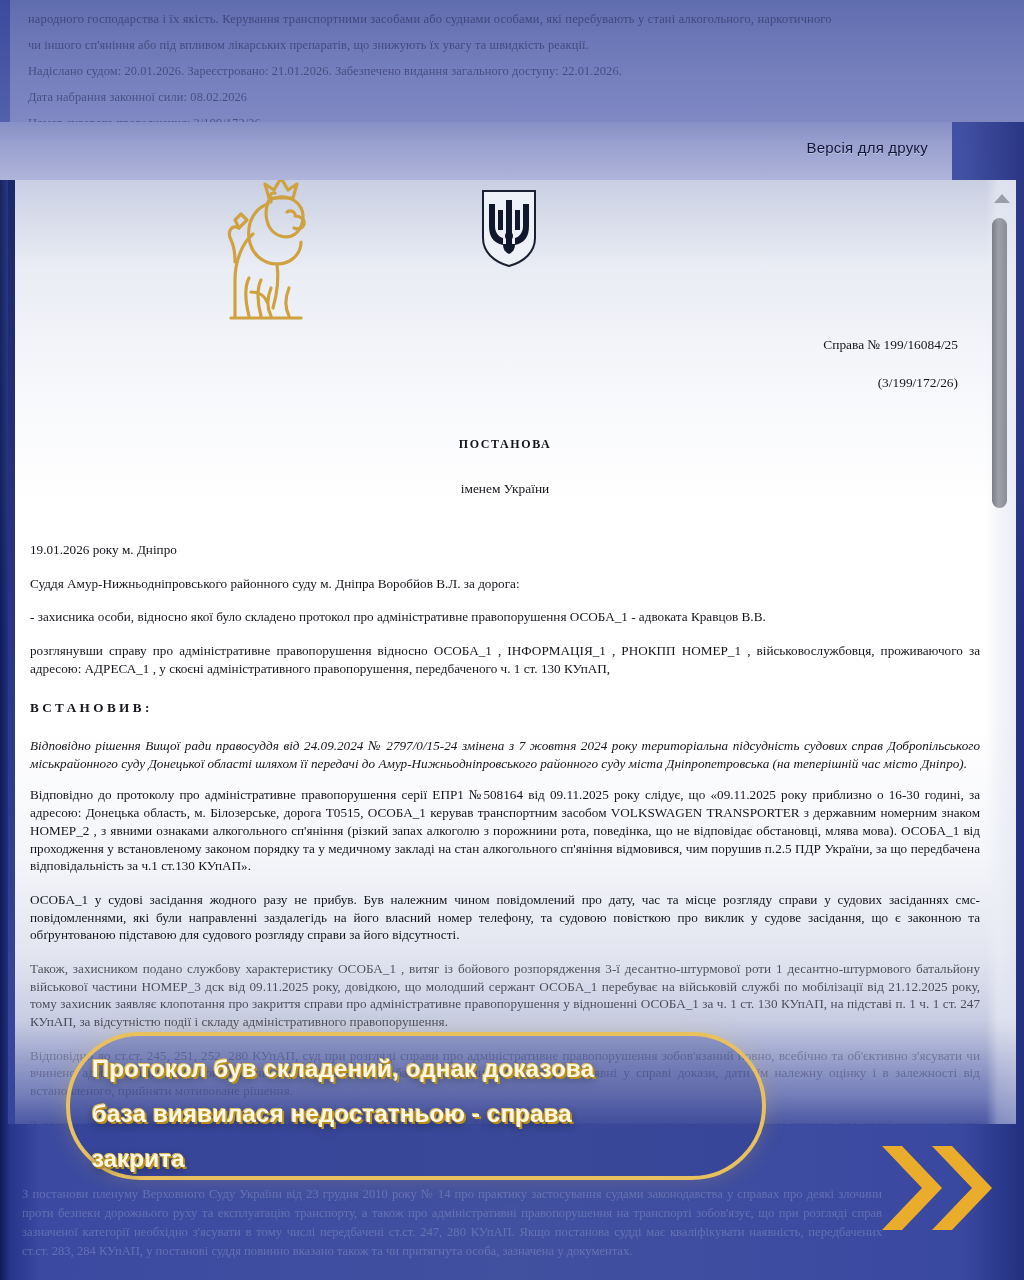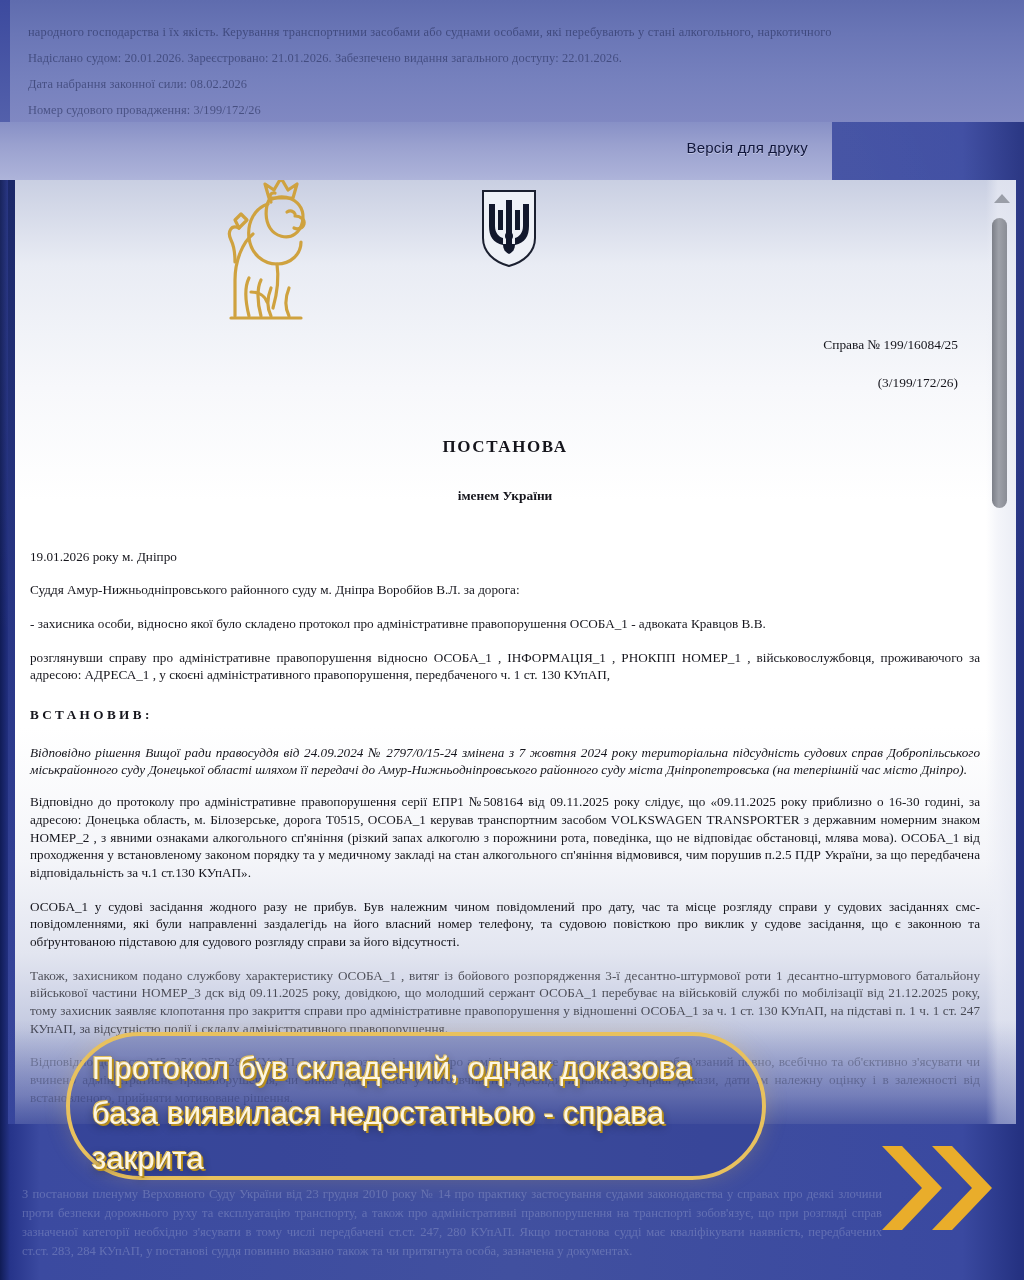--- a/index.html
+++ b/index.html
@@ -30,39 +30,39 @@
     background: radial-gradient(ellipse 110% 60% at 50% 18%, rgba(255,255,255,0.10), rgba(0,0,0,0) 70%);
   }
 
   
   .topband {
     position: absolute; left: 0; top: 0; width: 1024px; height: 122px;
     background: linear-gradient(180deg, #5f6cae 0%, #6a76b6 28%, #7580bd 62%, #8088c2 100%);
     opacity: 1;
   }
   .topband .tb-inner {
-    position: absolute; left: 28px; right: 14px; top: 19px;
+    position: absolute; left: 28px; right: 14px; top: 6px;
     color: #1d2550;
     font-size: 12.4px;
     line-height: 26px;
     opacity: 0.55;
     filter: blur(0.55px);
     font-family: "Liberation Serif", serif;
     letter-spacing: .1px;
   }
   .tb-line { white-space: nowrap; overflow: hidden; }
   .tb-line.l1 { letter-spacing: .2px; }
   .topband .leftstub {
     position: absolute; left: 0; top: 0; width: 10px; height: 122px;
     background: linear-gradient(180deg,#3c4a9e,#5360ab);
   }
 
   
   .print-row {
-    position: absolute; left: 0; top: 122px; width: 832px; height: 58px;
+    position: absolute; left: 0; top: 122px; width: 952px; height: 58px;
     background: linear-gradient(180deg,#8790c6 0%, #9aa1cf 40%, #aeb4da 100%);
   }
   .print-btn {
     position: absolute; right: 18px; top: 14px;
     color: #10163c;
     font-size: 15px;
     font-family: "Liberation Sans", sans-serif;
     letter-spacing: .2px;
     padding: 3px 6px;
     cursor: pointer;
@@ -131,26 +131,26 @@
     padding-right: 22px;
     font-size: 13.4px;
     margin-top: -22px;
   }
   .caseno .sub { margin-top: 20px; }
 
   .title {
     text-align: center;
     font-weight: bold;
     letter-spacing: 1.6px;
-    font-size: 17px;
+    font-size: 12px;
     margin-top: 44px;
   }
   .subtitle {
     text-align: center;
-    font-weight: bold;
+    font-weight: normal;
     font-size: 13.4px;
     margin-top: 28px;
   }
 
   p.b { margin: 0 0 16px 0; text-align: justify; }
   p.b.first { margin-top: 43px; }
   .spaced {
     text-align: left; font-weight: bold; letter-spacing: 3.4px;
     margin: 22px 0 20px 0;
   }
@@ -176,22 +176,22 @@
     border: 4px solid #e8c15e;
     border-radius: 74px;
     background: rgba(42,55,140,0.30);
     box-shadow: 0 0 22px rgba(232,193,94,.22);
   }
   .callout-text {
     position: absolute;
     left: 92px; top: 1046px;
     width: 680px;
     font-family: "Liberation Sans", sans-serif;
-    font-weight: normal;
-    font-size: 31px;
+    font-weight: bold;
+    font-size: 24px;
     line-height: 45px;
     color: #fdf6e2;
     letter-spacing: .2px;
     text-shadow:
       0 0 2px #c59b22,
       2px 2px 0 #b98f1c,
       -1px -1px 0 #e9c970,
       0 3px 8px rgba(0,0,0,.45);
     white-space: pre-line;
   }
@@ -220,20 +220,21 @@
 
 <div id="stage">
 
   <div class="backdrop"></div>
   <div class="backdrop-sheen"></div>
 
   <div class="topband">
     <div class="leftstub"></div>
     <div class="tb-inner">
       <div class="tb-line l1">народного господарства і їх якість. Керування транспортними засобами або суднами особами, які перебувають у стані алкогольного, наркотичного</div>
+      <div class="tb-line">чи іншого сп'яніння або під впливом лікарських препаратів, що знижують їх увагу та швидкість реакції.</div>
       <div class="tb-line">Надіслано судом: 20.01.2026. Зареєстровано: 21.01.2026. Забезпечено видання загального доступу: 22.01.2026.</div>
       <div class="tb-line">Дата набрання законної сили: 08.02.2026</div>
       <div class="tb-line">Номер судового провадження: 3/199/172/26</div>
     </div>
   </div>
 
   <div class="print-row">
     <div class="print-btn">Версія для друку</div>
   </div>
 

